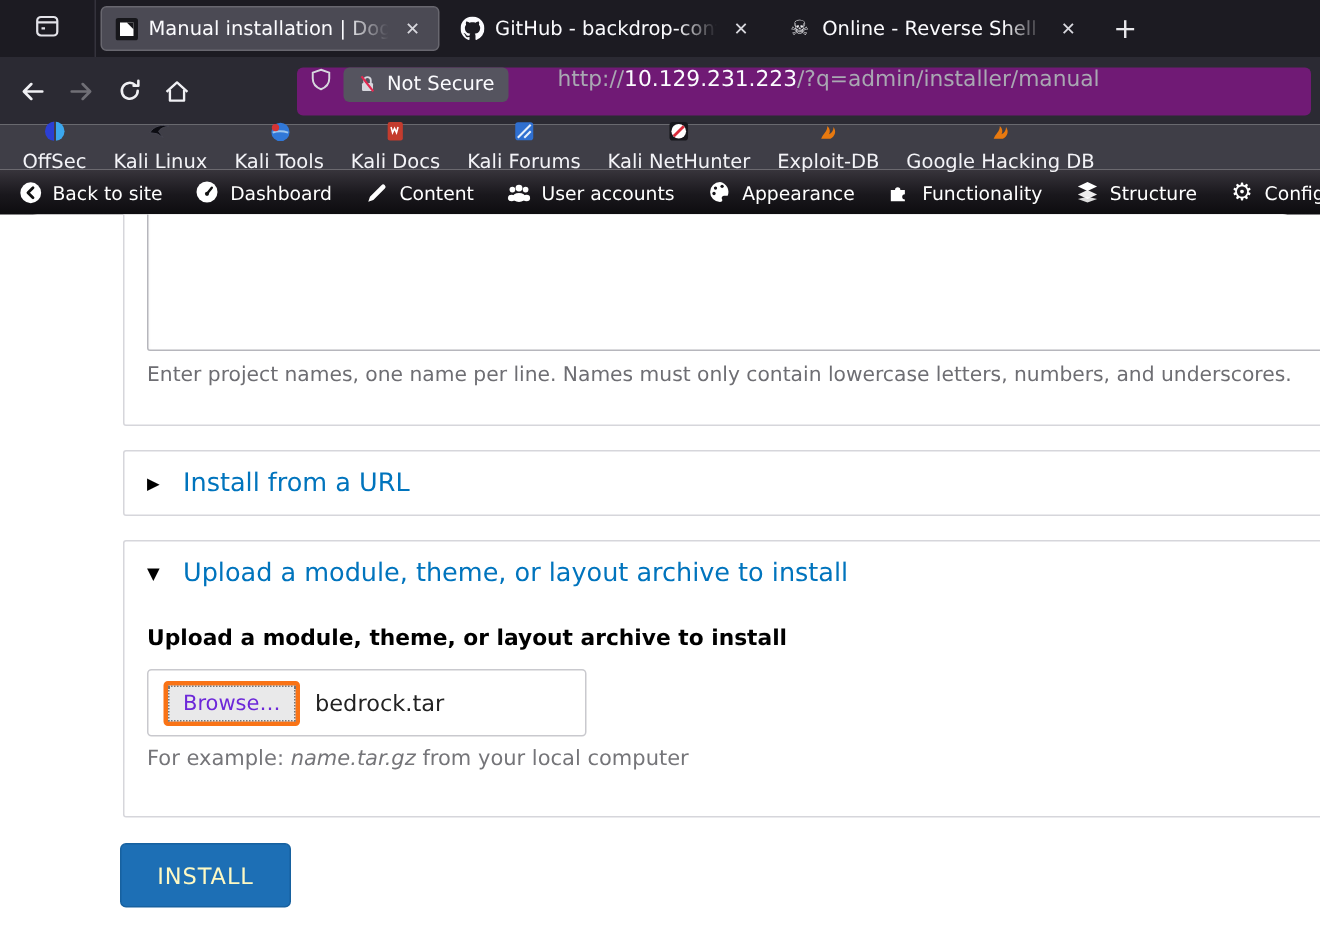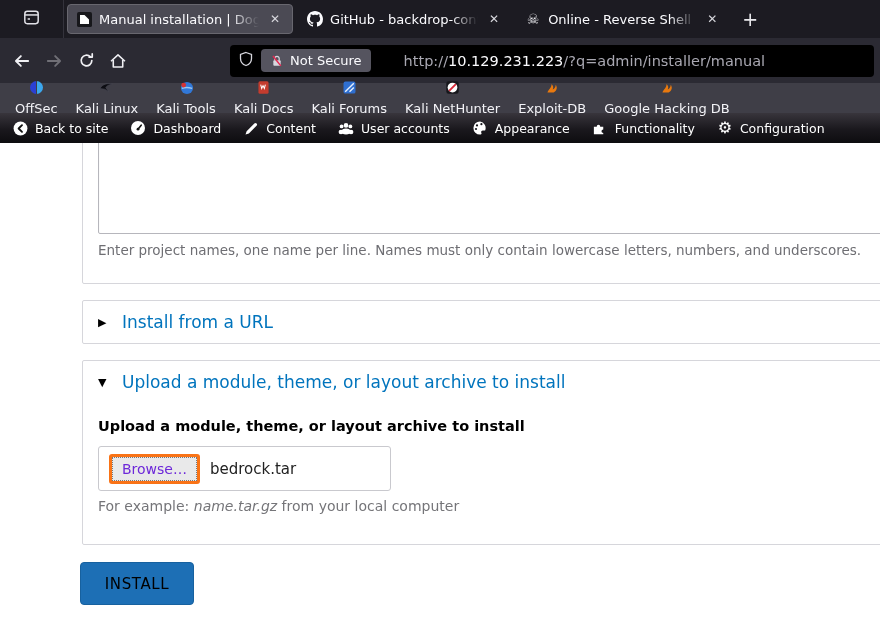--- a/index.html
+++ b/index.html
@@ -18,22 +18,22 @@
   .tab.active .title { max-width:160px; }
   .tab-close { color:#d8d8de; font-size:12px; padding:1px 4px; border-radius:3px; }
   .newtab-btn { color:#e8e8ec; font-size:19px; padding:2px 10px; }
   .favicon { width:16px; height:16px; flex:0 0 16px; display:flex; align-items:center; justify-content:center; }
   .skull-glyph { color:#e8e8ec; font-size:14px; line-height:16px; }
 
   
   .navbar { height:45px; background:#2b2a33; display:flex; align-items:center; padding:0 6px; }
   .nav-btn { width:32px; height:32px; display:flex; align-items:center; justify-content:center; border-radius:4px; }
   .nav-btn.disabled svg { opacity:.35; }
-  .urlbar { flex:1; height:32px; margin-left:96px; background:#000000; border-radius:4px;
-    display:flex; align-items:center; padding:0 8px; min-width:0; }
+  .urlbar { flex:1; height:32px; margin-left:64px; background:#701a75; border-radius:4px;
+    display:flex; align-items:flex-start; padding:0 8px; min-width:0; }
   .chip { display:flex; align-items:center; gap:6px; background:#55545f; border-radius:4px;
     padding:4px 9px; margin-left:7px; color:#fbfbfe; font-size:13px; white-space:nowrap; }
   .url-text { margin-left:10px; font-size:14.5px; color:#a9a8b2; white-space:nowrap; overflow:hidden;padding-left:23px; }
   .url-text .host { color:#fbfbfe; }
 
   
   .bookmarks { height:30px; background:#3f3e47; display:flex; align-items:center; padding:0 8px; gap:4px; }
   .bm { display:flex; align-items:center; gap:6px; color:#f3f3f7; font-size:13px;
     padding:3px 7px; border-radius:3px; white-space:nowrap;flex-direction:column; }
   .bm-ic { width:15px; height:15px; flex:0 0 15px; display:flex; align-items:center; justify-content:center; }
@@ -65,21 +65,21 @@
   .field-label { margin-top:26px; font-size:14.5px; font-weight:bold; color:#000; }
   .filebox { margin-top:12px; width:293px; height:45px; border:1px solid #c9c9ce; border-radius:3px;
     background:#fff; display:flex; align-items:center; padding:0 10px; gap:10px; }
   .browse-btn { background:#e9e9ea; border:3px solid #f97316; border-radius:3px;
     outline:1px dotted #777; outline-offset:-4px; font:14px "DejaVu Sans",sans-serif;
     padding:4px 10px; color:#6d28d9; }
   .filename { font-size:15px; color:#222; }
   .help { margin-top:7px; color:#757579; font-size:14px; }
   .help em { font-style:italic; }
   .install-btn { display:block; margin:17px 0 0 80px; min-width:114px; height:43px;
-    background:#1d6fb5; color:#000000; border:1px solid #17619f; border-radius:4px;
+    background:#1d6fb5; color:#fef9c3; border:1px solid #17619f; border-radius:4px;
     font:15px "DejaVu Sans",sans-serif; letter-spacing:.6px; padding:0 22px; }
 </style>
 </head>
 <body>
 
 <div class="tabstrip">
   <div class="fxview-btn">
     <span>
       <svg width="17" height="17" viewBox="0 0 16 16" fill="none" stroke="#e2e2e8" stroke-width="1.4">
         <rect x="1.7" y="2.2" width="12.6" height="11.6" rx="2.4"></rect>
@@ -287,20 +287,30 @@
     </span>
     <span>Appearance</span>
   </div>
   <div class="adm">
     <span class="adm-ic">
       <svg width="15" height="15" viewBox="0 0 16 16">
           <path d="M2 6 h3 a1.9 1.9 0 1 1 3.8 0 H12 v3 a1.9 1.9 0 1 0 0 3.8 V14 H2 Z" fill="#fff"></path>
         </svg>
     </span>
     <span>Functionality</span>
+  </div>
+  <div class="adm">
+    <span class="adm-ic">
+      <svg width="16" height="16" viewBox="0 0 16 16" fill="#fff">
+          <path d="M8 1.4 L14.4 4.4 L8 7.4 L1.6 4.4 Z"></path>
+          <path d="M8 6.6 L14.4 9.6 L8 12.6 L1.6 9.6 Z" opacity=".92"></path>
+          <path d="M8 11.2 L14.4 12.6 L8 15 L1.6 12.6 Z" opacity=".85"></path>
+        </svg>
+    </span>
+    <span>Structure</span>
   </div>
   <div class="adm">
     <span class="adm-ic">
         <span class="gear-glyph">⚙</span>
       </span>
     <span>Configuration</span>
   </div>
 
 </div>
 

